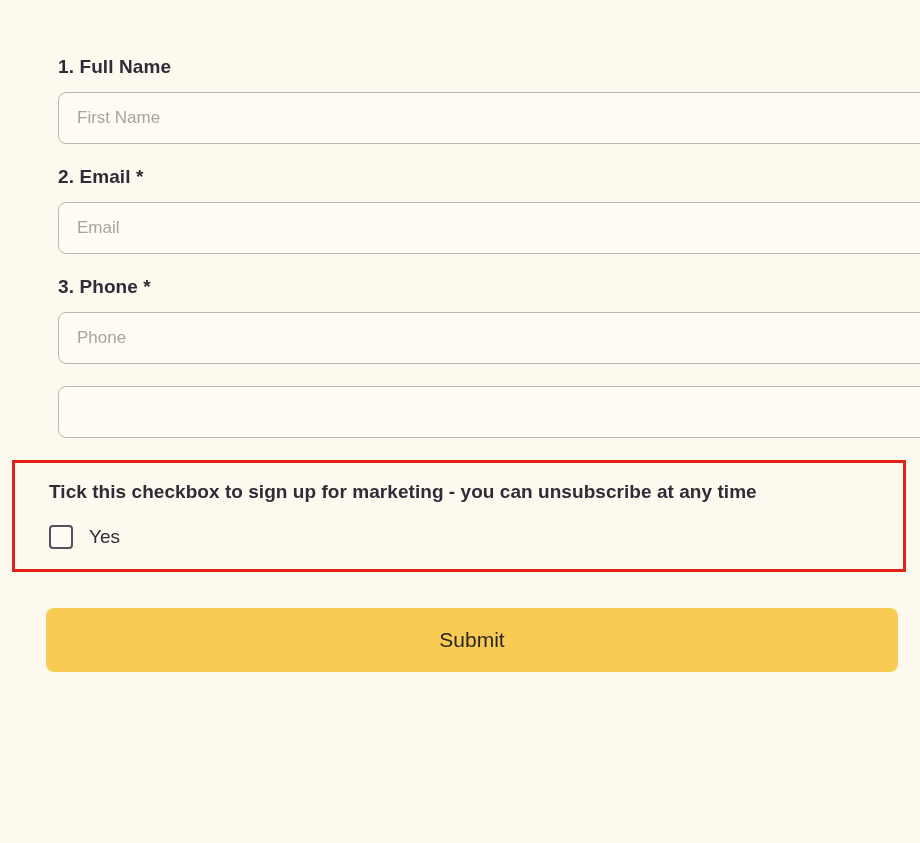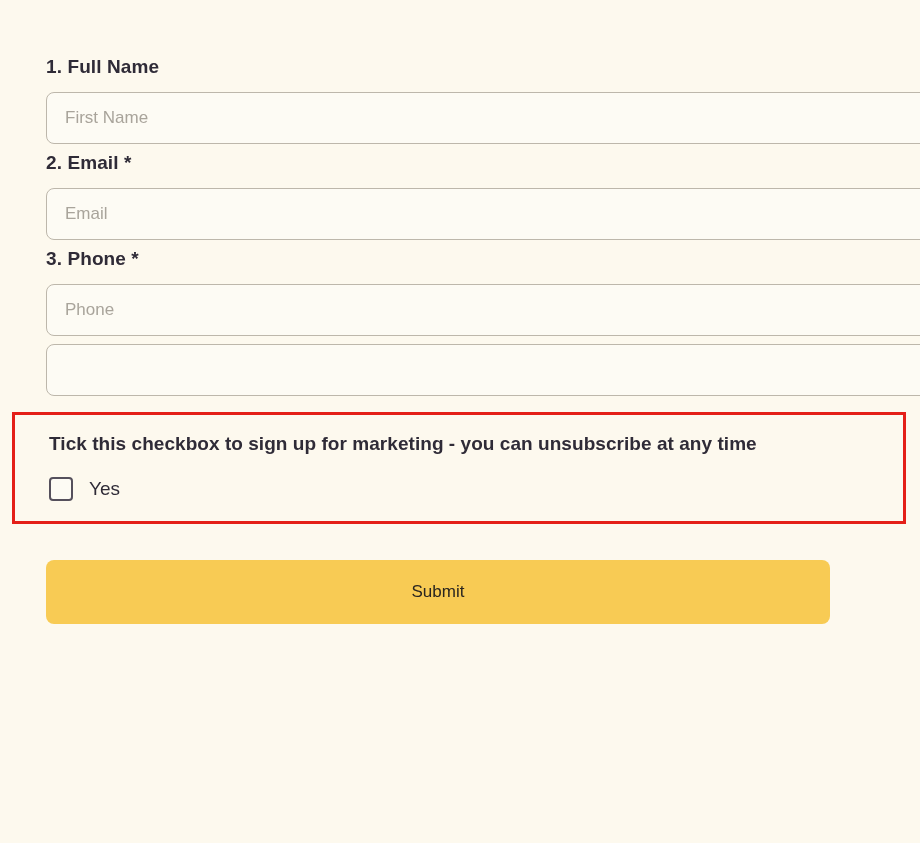--- a/index.html
+++ b/index.html
@@ -13,22 +13,22 @@
     font-family: "Liberation Sans", sans-serif;
     color: #2e2a36;
     overflow: hidden;
   }
   .form-wrap {
     width: 920px;
     padding-top: 56px;
     box-sizing: border-box;
   }
   .field-block {
-    padding: 0 46px;
-    margin-bottom: 8px;
+    padding: 0 58px;
+    margin-bottom: 22px;
   }
   .field-label {
     font-size: 19px;
     font-weight: bold;
     color: #2f2b37;
     letter-spacing: 0.1px;
     margin-bottom: 14px;
   }
   .text-input {
     display: block;
@@ -79,28 +79,28 @@
     font-size: 19px;
     color: #2f2b37;
     margin-left: 16px;
   }
   .submit-wrap {
     padding: 0 46px;
     margin-top: 36px;
   }
   .submit-button {
     display: block;
-    width: 784px;
+    width: 852px;
     height: 64px;
     border: none;
     border-radius: 8px;
     background: #f8cb54;
     color: #2a2620;
     font-family: "Liberation Sans", sans-serif;
-    font-size: 17px;
+    font-size: 21px;
     cursor: pointer;
   }
 </style>
 </head>
 <body>
 
 <div class="form-wrap">
 
   <div class="field-block">
     <div class="field-label">1. Full Name</div>

